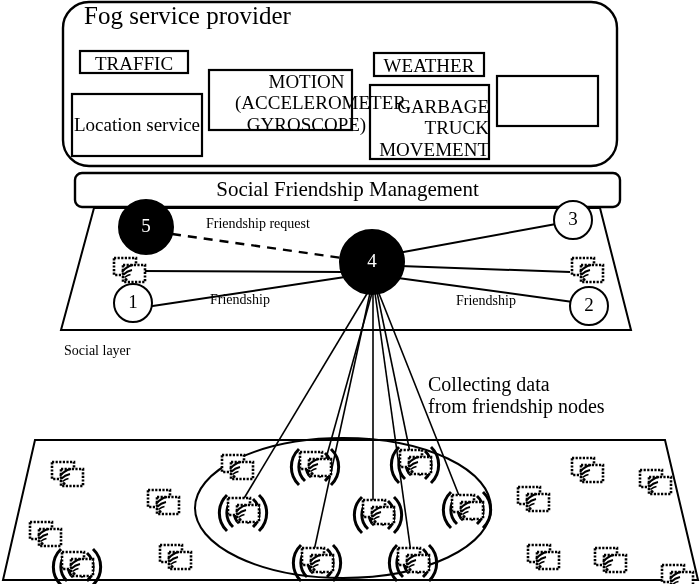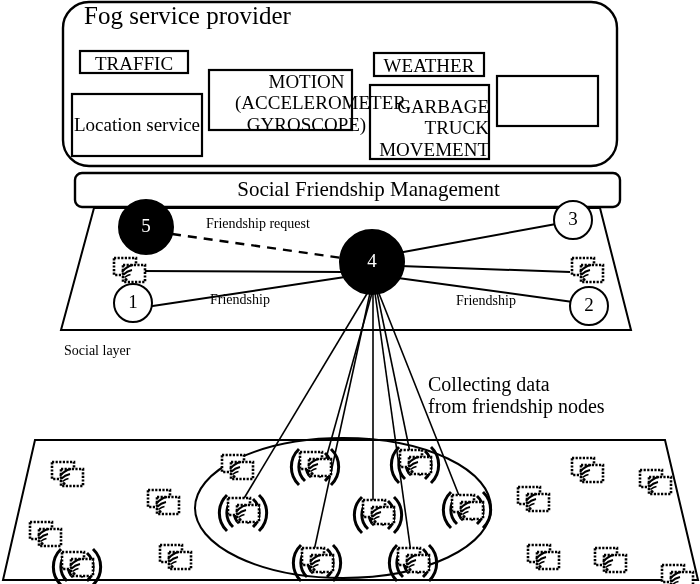--- a/index.html
+++ b/index.html
@@ -3,21 +3,21 @@
 <meta charset="utf-8">
 <style>
   html,body{margin:0;padding:0;background:#ffffff;}
   body{width:700px;height:584px;overflow:hidden;
        font-family:"Liberation Serif","DejaVu Serif",serif;color:#000;}
   #stage{position:relative;width:700px;height:584px;}
   svg#canvas{position:absolute;left:0;top:0;width:700px;height:584px;}
   .txt{position:absolute;white-space:pre;line-height:1.12;}
   .fog-title{font-size:25px;}
   .boxlabel{font-size:19px;text-align:center;}
-  .sfm{font-size:21px;margin-left:21px;}
+  .sfm{font-size:21px;}
   .lbl{font-size:14px;}
   .lbl-sm{font-size:20px;}
   .nodenum{font-size:19px;}
 </style>
 </head>
 <body>
 
 <div id="stage">
 
   <svg id="canvas" viewBox="0 0 700 584">

